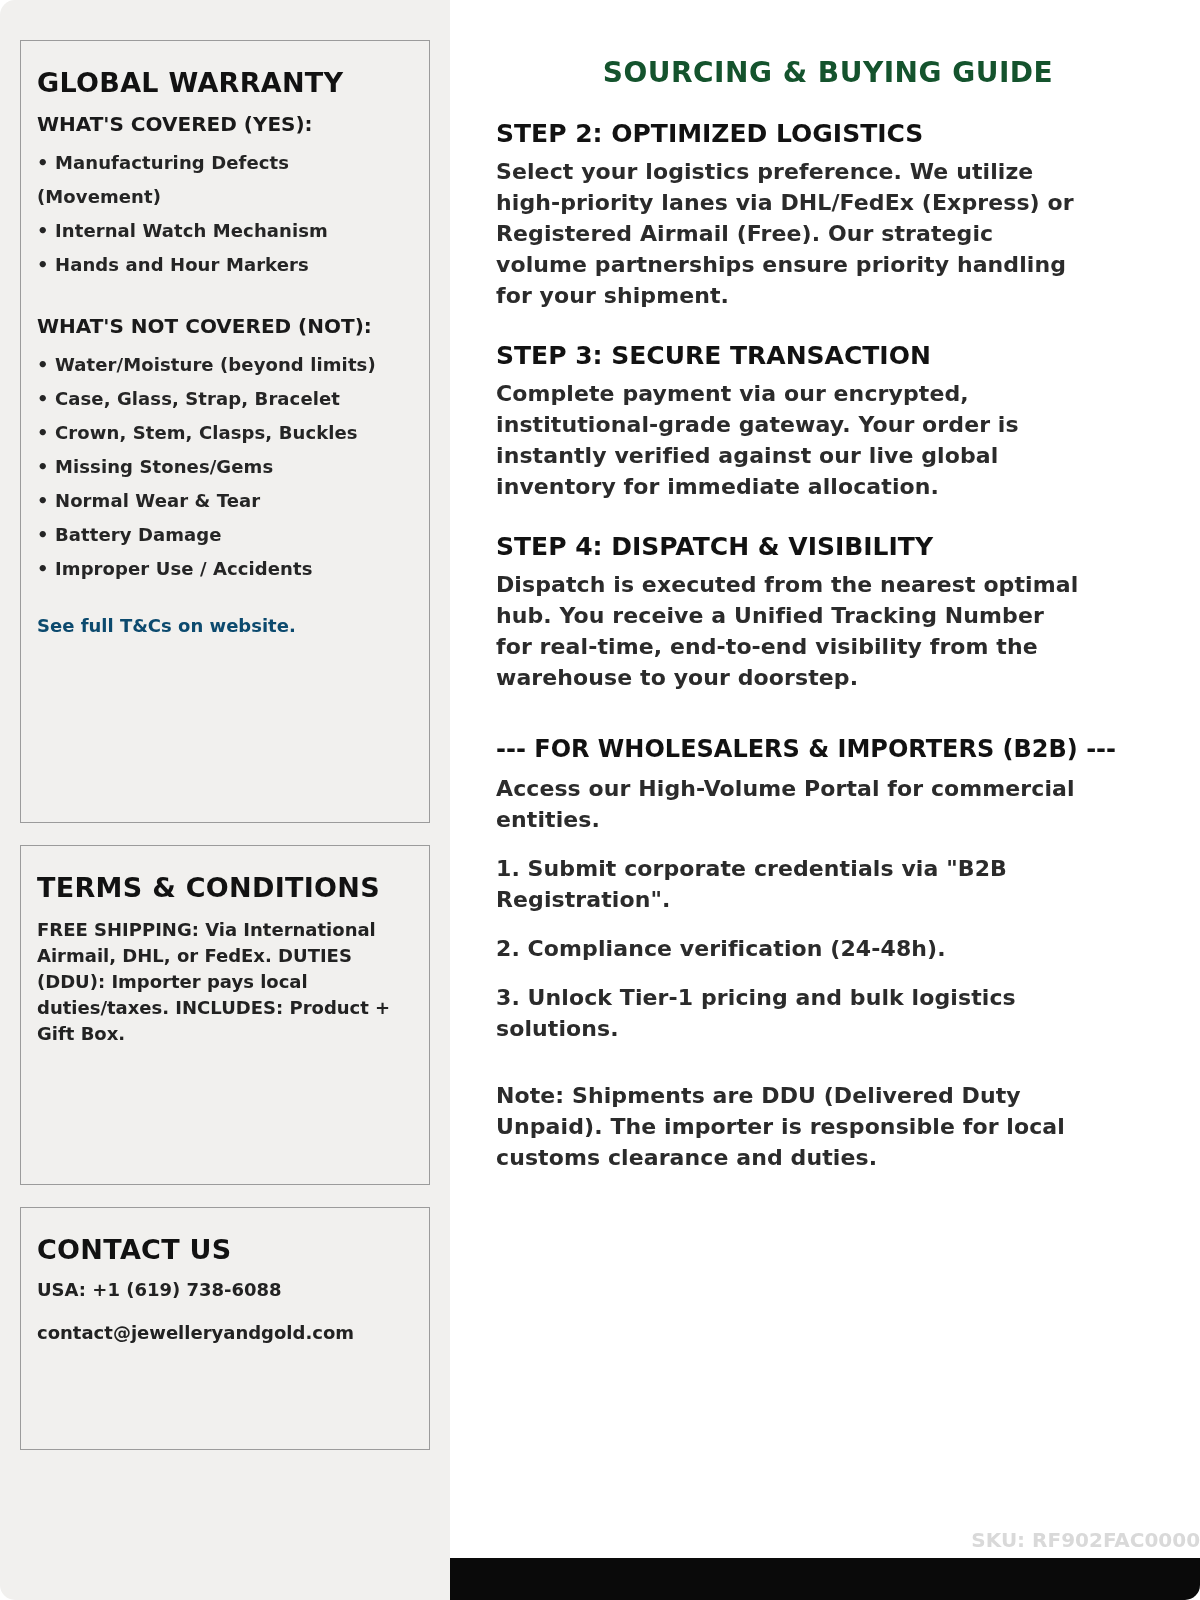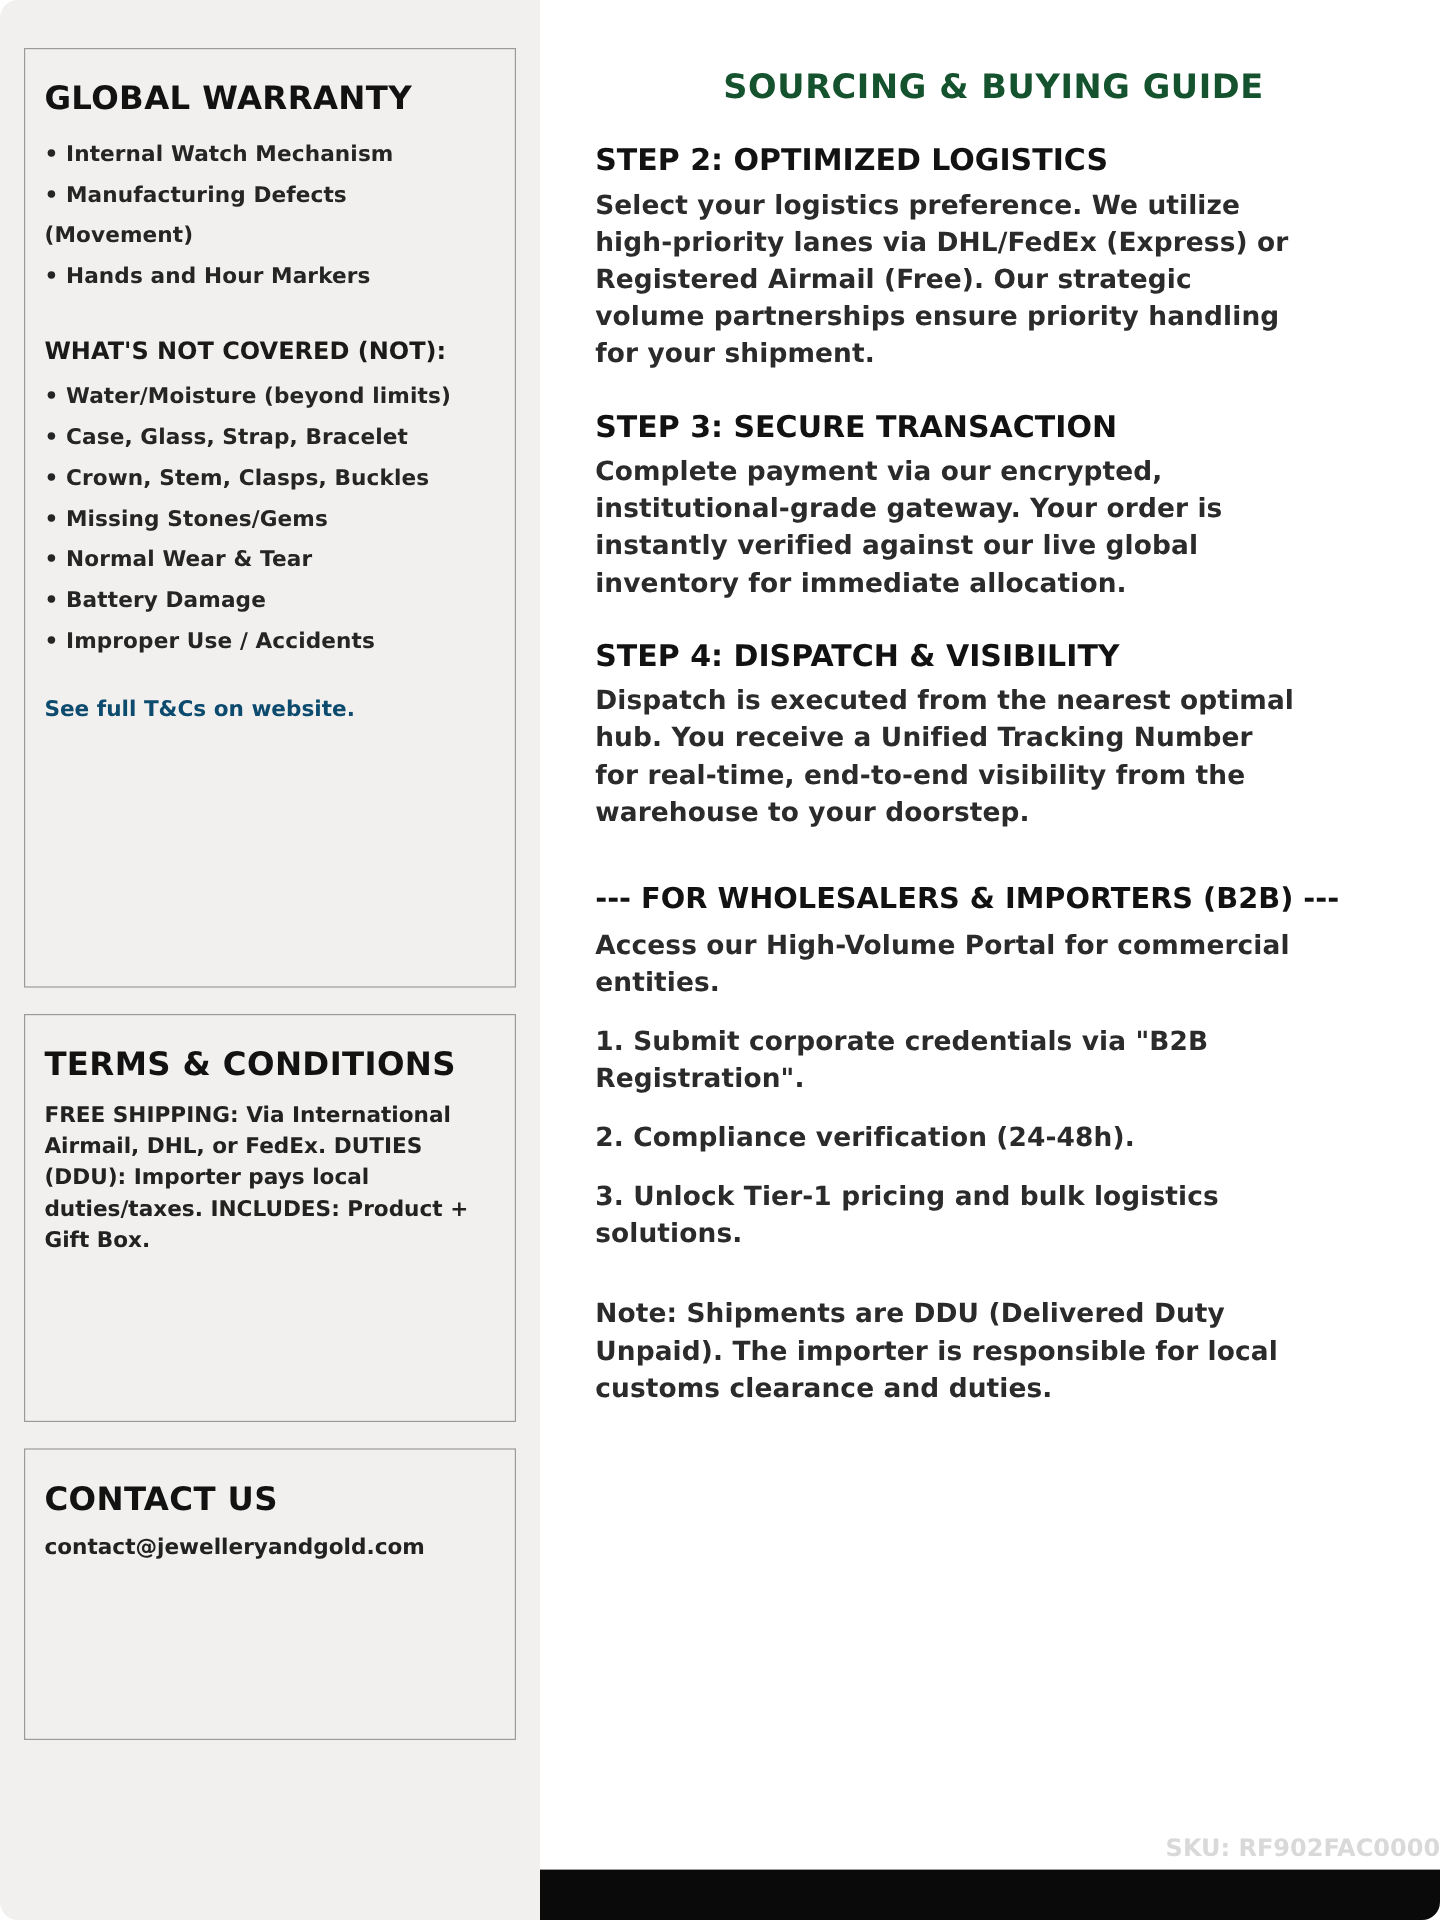--- a/index.html
+++ b/index.html
@@ -132,23 +132,24 @@
 </head>
 <body>
 
 <div class="page">
 
   <div class="sidebar">
 
     <div class="side-box box-warranty">
       <div class="side-title">GLOBAL WARRANTY</div>
 
+      <div class="side-subtitle">WHAT'S COVERED (YES):</div>
       <ul class="side-list">
+        <li>Manufacturing Defects (Movement)</li>
         <li>Internal Watch Mechanism</li>
-        <li>Manufacturing Defects (Movement)</li>
         <li>Hands and Hour Markers</li>
       </ul>
 
       <div class="gap-block"></div>
 
       <div class="side-subtitle">WHAT'S NOT COVERED (NOT):</div>
       <ul class="side-list">
         <li>Water/Moisture (beyond limits)</li>
         <li>Case, Glass, Strap, Bracelet</li>
         <li>Crown, Stem, Clasps, Buckles</li>
@@ -161,20 +162,21 @@
       <div class="side-note">See full T&amp;Cs on website.</div>
     </div>
 
     <div class="side-box box-terms">
       <div class="side-title">TERMS &amp; CONDITIONS</div>
       <div class="side-body">FREE SHIPPING: Via International Airmail, DHL, or FedEx.  DUTIES (DDU): Importer pays local duties/taxes.  INCLUDES: Product + Gift Box.</div>
     </div>
 
     <div class="side-box box-contact">
       <div class="side-title">CONTACT US</div>
+      <div class="contact-line">USA: +1 (619) 738-6088</div>
       <div class="contact-line">contact@jewelleryandgold.com</div>
     </div>
 
   </div>
 
   <div class="main">
 
     <div class="main-title">SOURCING &amp; BUYING GUIDE</div>
 
 

